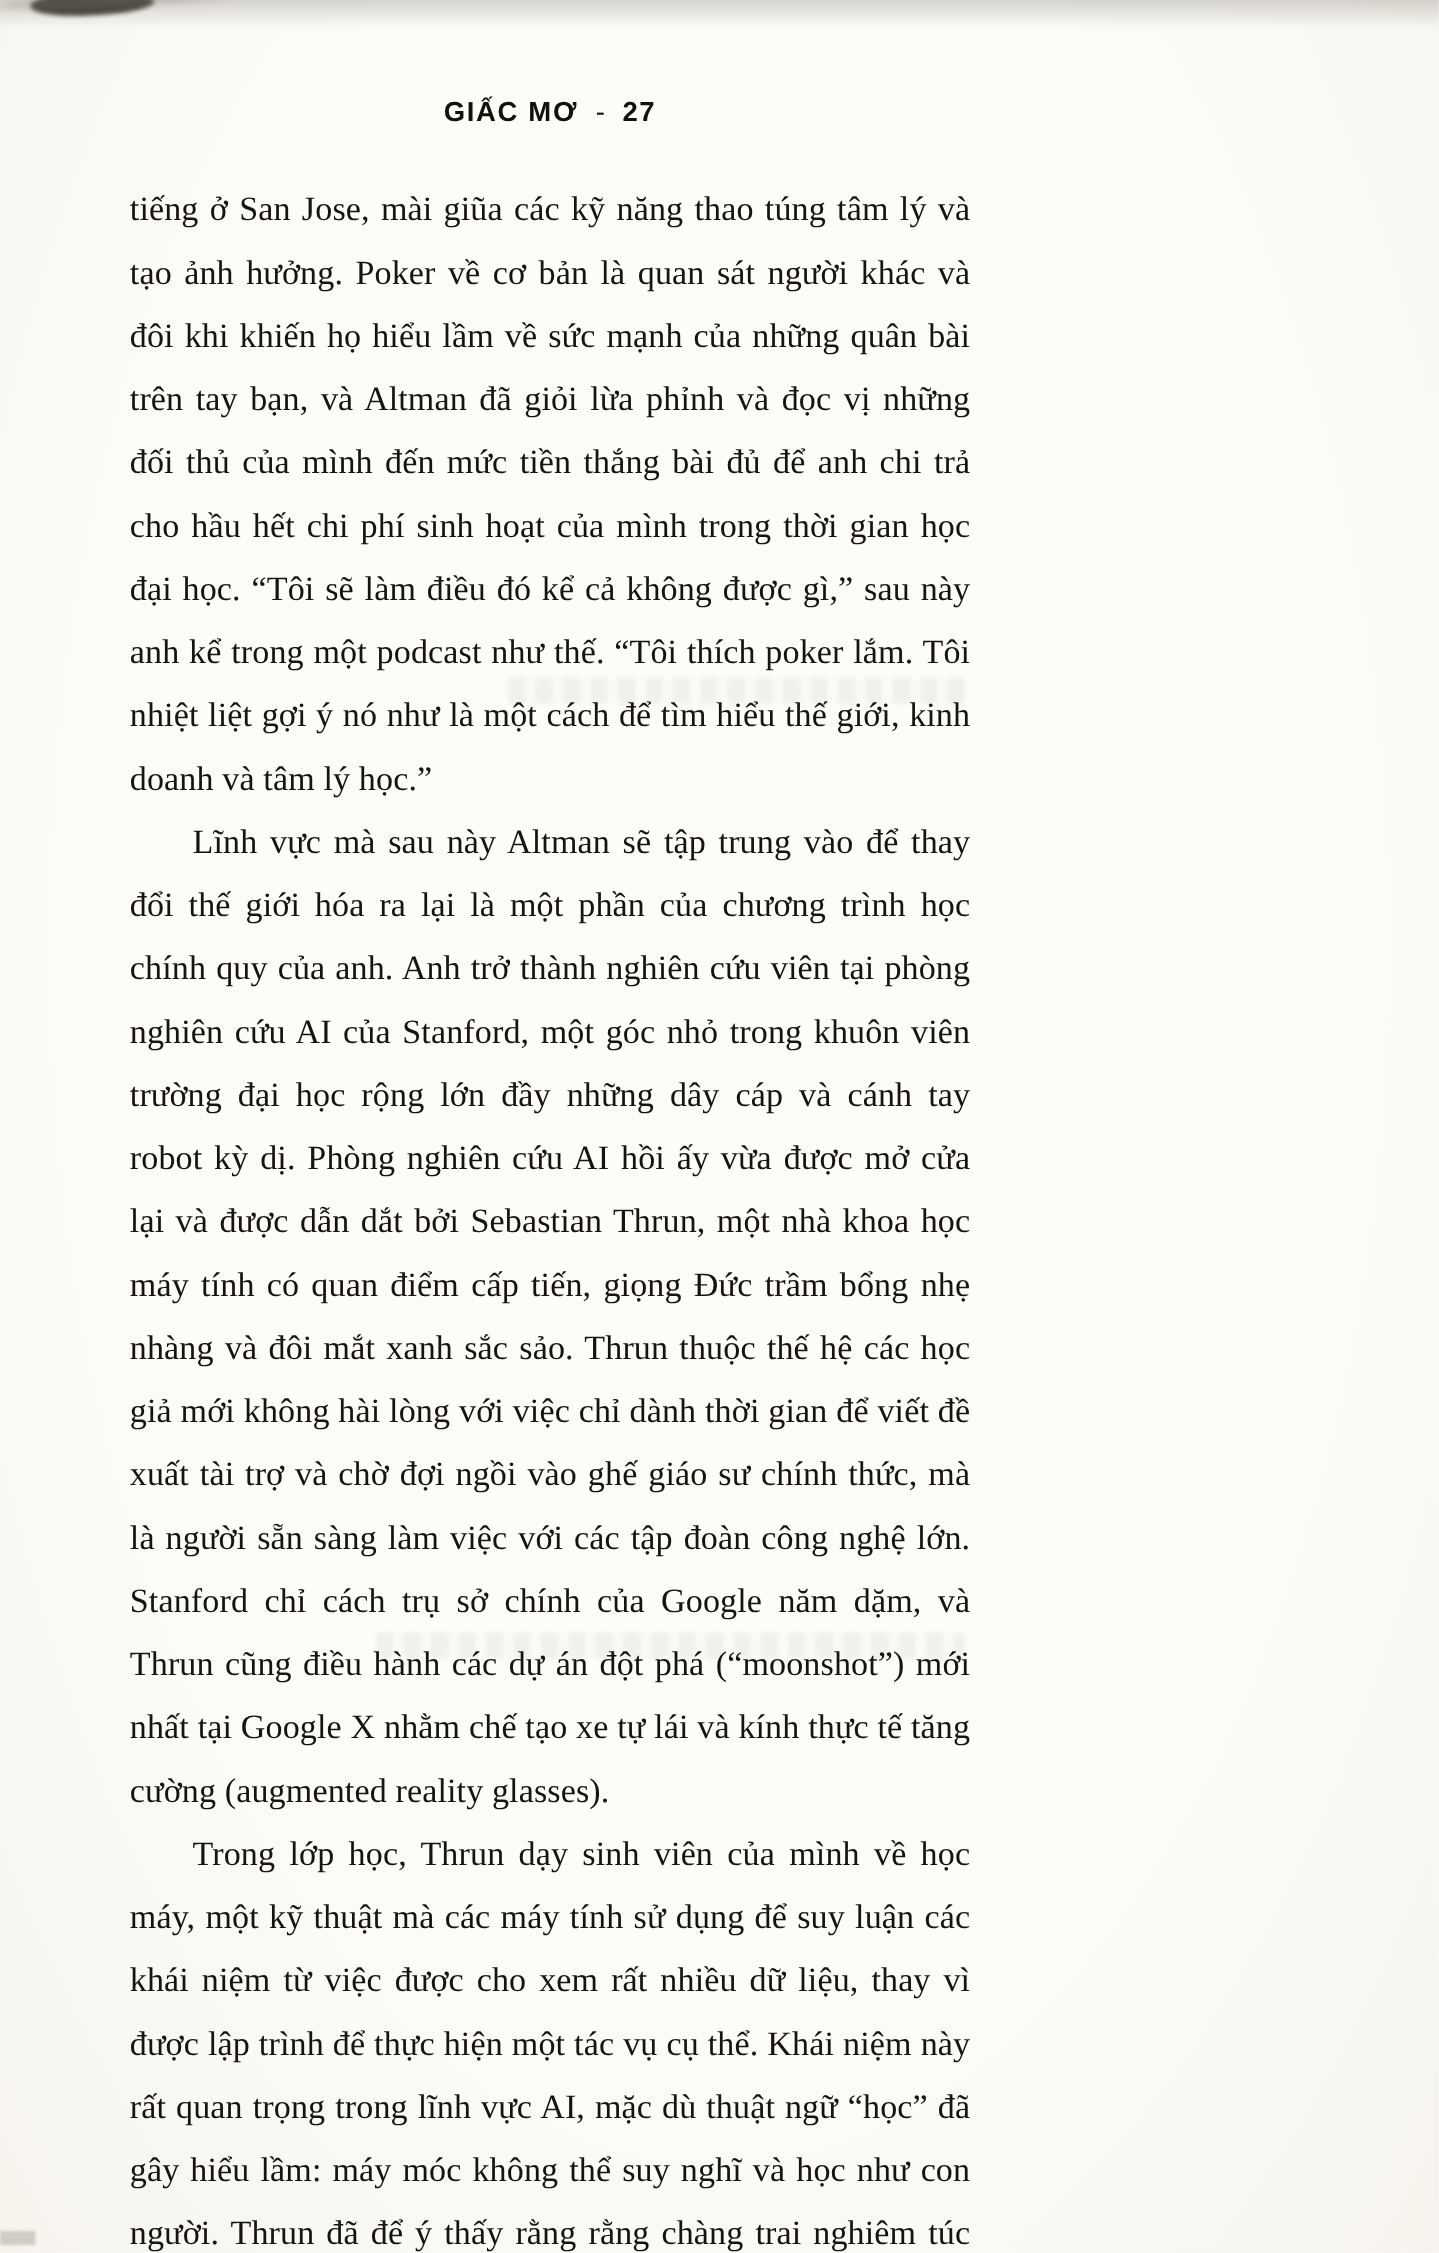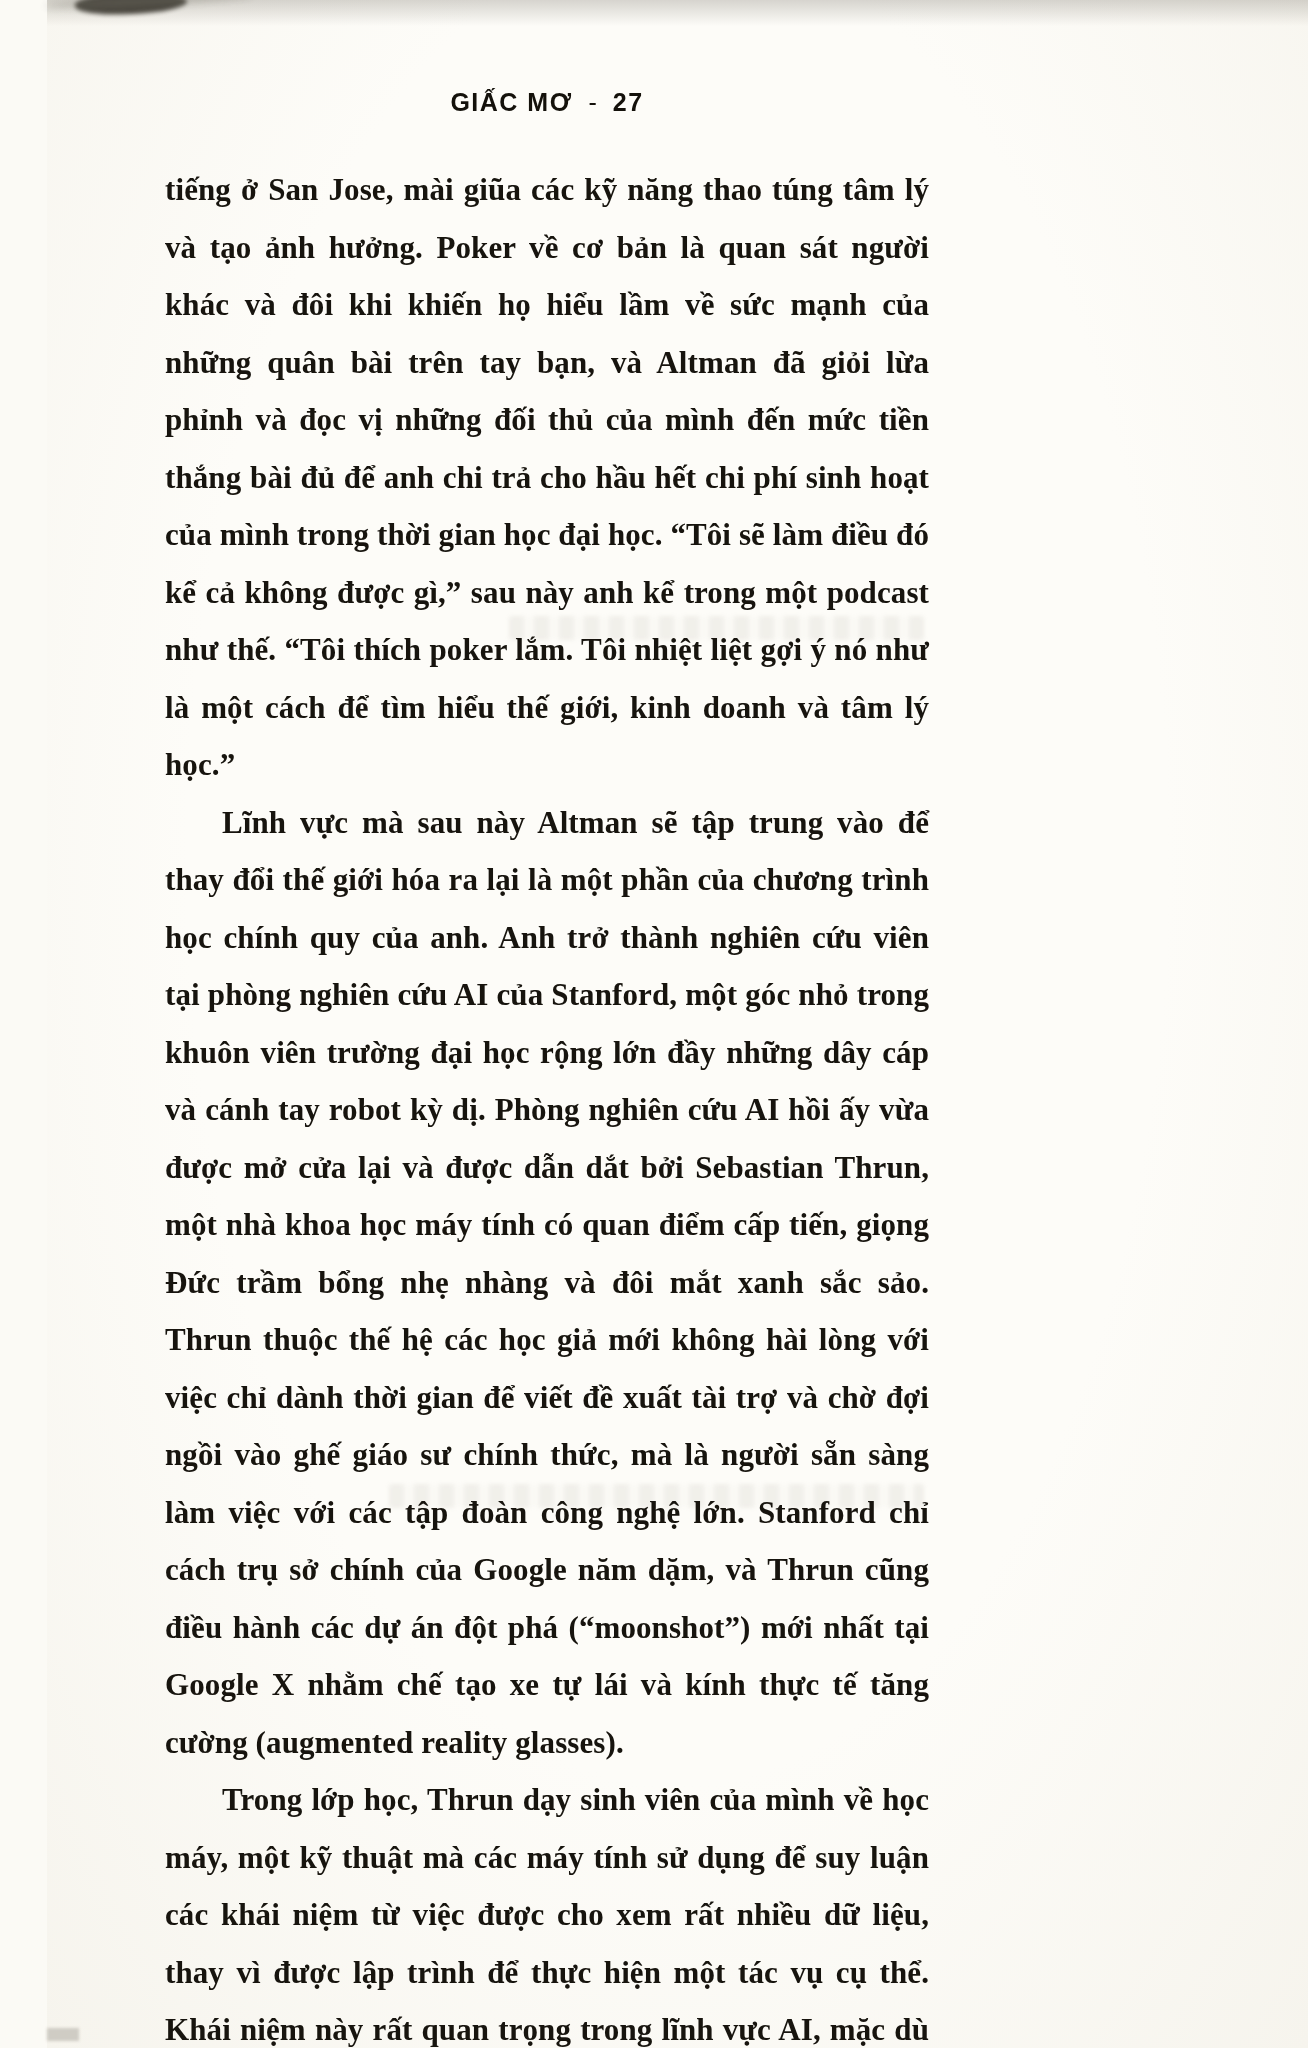--- a/index.html
+++ b/index.html
@@ -12,21 +12,20 @@
   body {
     position: relative;
     background: var(--paper, #fbfaf5);
     font-family: "Liberation Serif", serif;
     color: var(--ink, #17140e);
   }
   .page {
     position: absolute;
     inset: 0;
     background: radial-gradient(ellipse at 50% 42%, #fdfcf8 55%, #f6f4ed 100%);
-    margin-left: 47px;
   }
   
   .scan-shadow-top {
     position: absolute;
     left: 0; top: 0;
     width: 100%; height: 26px;
     background: linear-gradient(180deg, rgba(125,120,110,0.30), rgba(125,120,110,0));
     pointer-events: none;
   }
   .scan-smudge-top {
@@ -91,21 +90,20 @@
     font-weight: 400;
     letter-spacing: 0;
   }
   .para {
     margin: 0;
     font-size: 31px;
     line-height: 57.5px;
     text-align: justify;
     text-indent: 57px;
     letter-spacing: 0.1px;
-    font-weight: bold;
   }
   .para.no-indent { text-indent: 0; }
 </style>
 </head>
 <body style="--paper: #fbfaf5; --ink: #17140e;">
 
 <div class="page">
 
   <div class="scan-shadow-top"></div>
   <div class="scan-smudge-top"></div>

